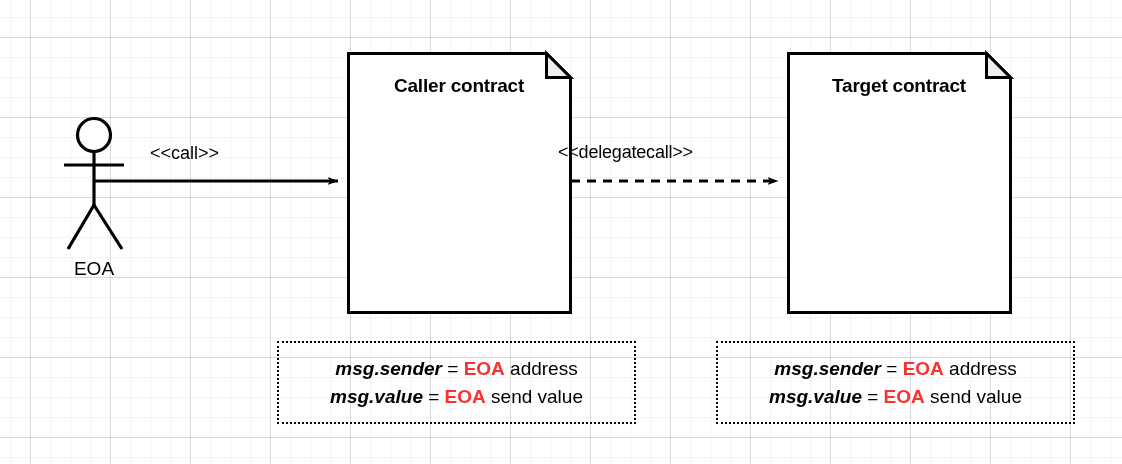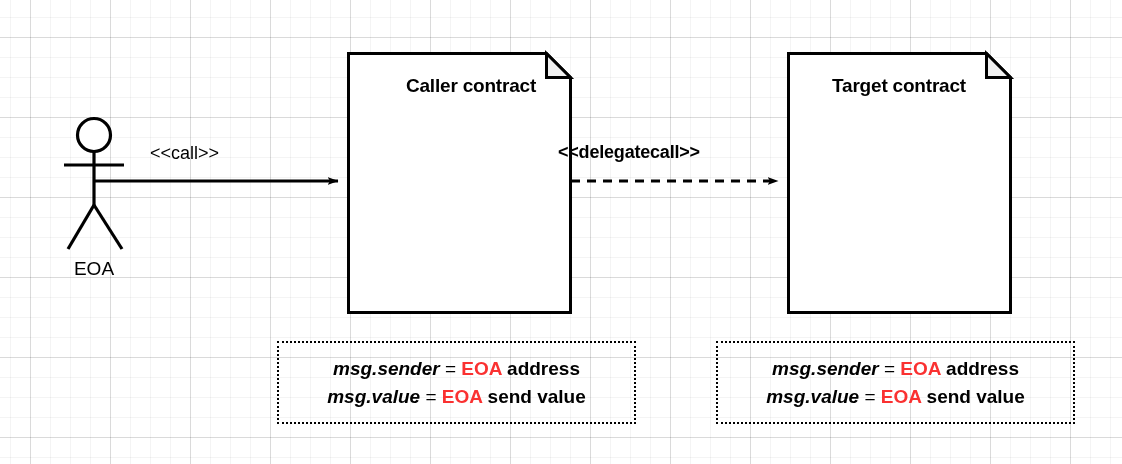--- a/index.html
+++ b/index.html
@@ -68,21 +68,21 @@
     white-space: nowrap;
   }
 
   
   .edge-label {
     position: absolute;
     font-size: 18px;
     color: #000000;
     white-space: nowrap;
   }
-  .edge-label.bold { font-weight: bold; letter-spacing: -0.2px; }
+  .edge-label.bold { font-weight: normal; letter-spacing: -0.2px; }
   .edge-label.plain { font-weight: normal; }
 
   
   .note {
     position: absolute;
     border: 2px dotted #000000;
     background: transparent;
     box-sizing: border-box;
     display: flex;
     flex-direction: column;
@@ -91,21 +91,21 @@
   }
   .note-line {
     font-size: 19px;
     color: #000000;
     white-space: nowrap;
     line-height: 1.45;
   }
   .note-line .k { font-weight: bold; color: #000000; font-style: italic; }
   .note-line .eq { font-weight: normal; color: #000000; }
   .note-line .eoa { font-weight: bold; color: #fa3131; }
-  .note-line .rest { font-weight: bold; color: #000000; }
+  .note-line .rest { font-weight: normal; color: #000000; }
 </style>
 </head>
 <body>
 
 <div id="canvas">
 
   <svg class="svg-layer" viewBox="0 0 1122 464" xmlns="http://www.w3.org/2000/svg">
 
     <defs>
       <marker id="arrowSolid" markerWidth="12" markerHeight="12" refX="10.5" refY="4" orient="auto" markerUnits="userSpaceOnUse">
@@ -135,21 +135,21 @@
     </g>
 
     <g>
       <path d="M788.5,53.5 L986.5,53.5 L1010.5,77.5 L1010.5,312.5 L788.5,312.5 Z" fill="#ffffff" stroke="#000000" stroke-width="3"></path>
       <path d="M986.5,53.5 L986.5,77.5 L1010.5,77.5 Z" fill="#f0f0f0" stroke="#000000" stroke-width="3"></path>
     </g>
   </svg>
 
   <div class="actor-label" style="left:44px; top:258px; width:100px;">EOA</div>
 
-  <div class="node" style="left:360px; top:53px; width:222px; height:260px;">
+  <div class="node" style="left:348px; top:53px; width:222px; height:260px;">
     <div class="node-title">Caller contract</div>
   </div>
 
   <div class="node" style="left:788px; top:53px; width:222px; height:292px;">
     <div class="node-title">Target contract</div>
   </div>
 
   <div class="edge-label plain" style="left:150px; top:143px; width:180px;">&lt;&lt;call&gt;&gt;</div>
 
   <div class="edge-label bold" style="left:558px; top:142px; width:232px;">&lt;&lt;delegatecall&gt;&gt;</div>

